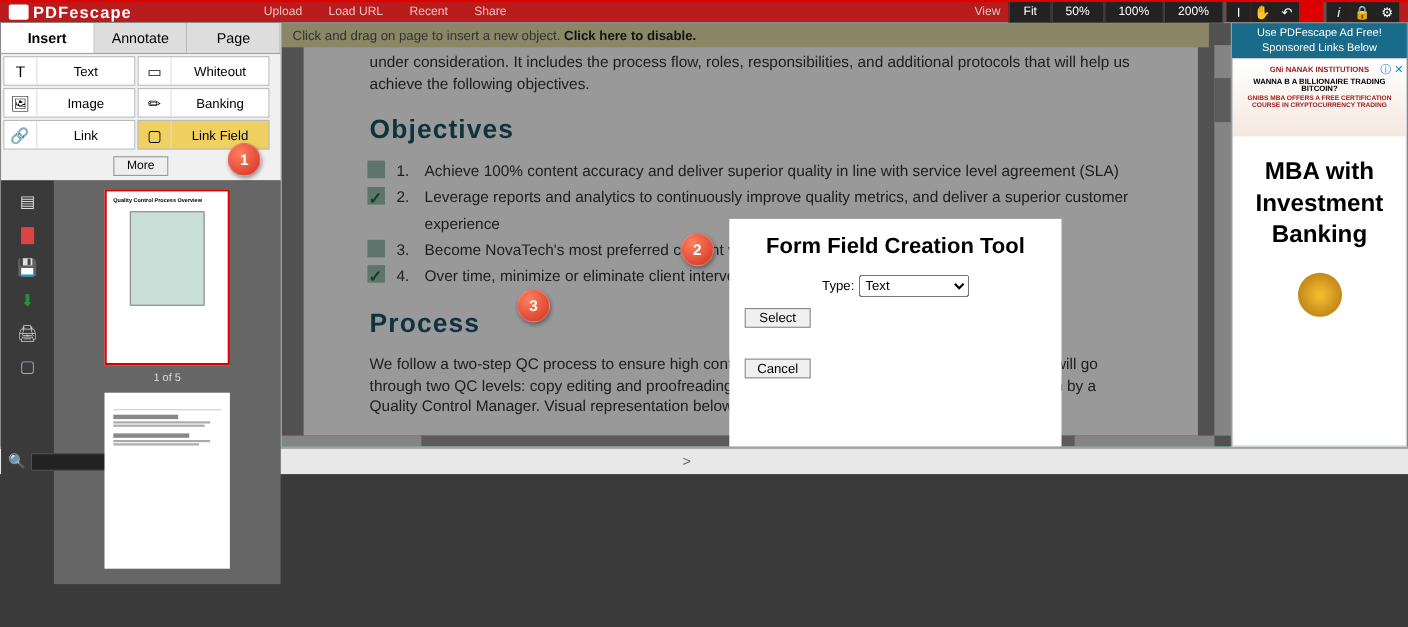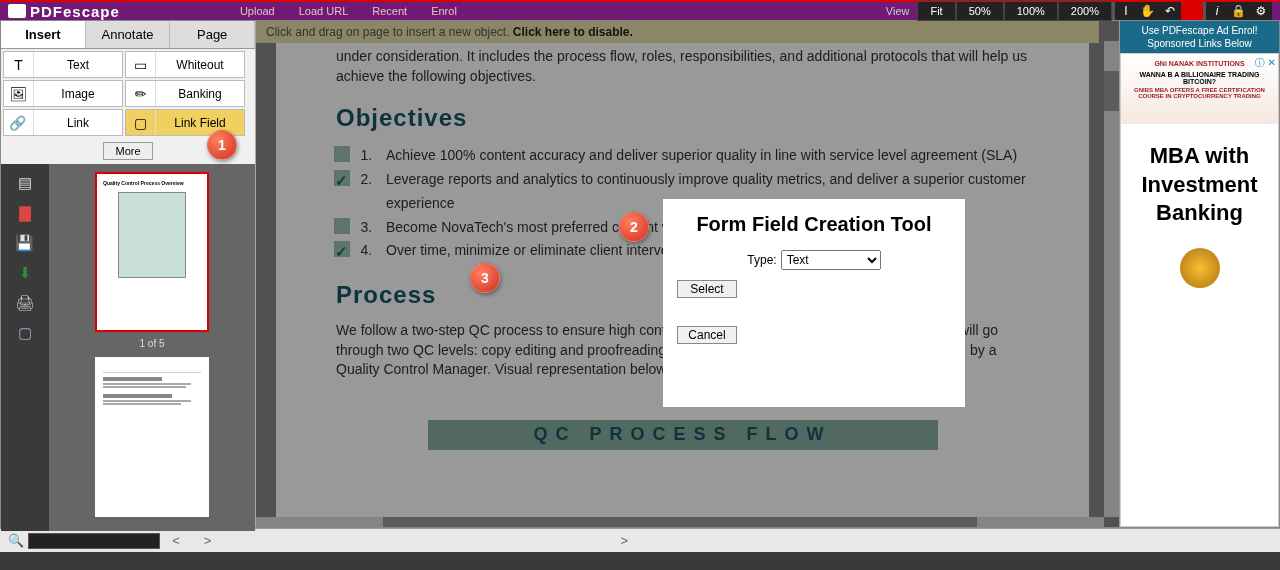--- a/index.html
+++ b/index.html
@@ -1,31 +1,31 @@
 <!DOCTYPE html>
 <html><head>
 <meta charset="utf-8">
 <style>
 * { margin: 0; padding: 0; box-sizing: border-box; }
 body { font-family: Arial, sans-serif; width: 1280px; height: 570px; overflow: hidden; background: #3a3a3a; position: relative; }
 
-.top-bar { height: 20px; background: #701a75; display: flex; align-items: center; padding: 0 8px; border-top: 2px solid #d00; }
+.top-bar { height: 20px; background: #b91c1c; display: flex; align-items: center; padding: 0 8px; border-top: 2px solid #d00; }
 .logo-area { display: flex; align-items: center; gap: 4px; }
 .logo-icon { width: 18px; height: 14px; background: #fff; border-radius: 2px; position: relative; }
 .logo-text { color: #fff; font-weight: bold; font-size: 15px; letter-spacing: 1px; }
 .top-menu { display: flex; gap: 24px; margin-left: 120px; }
 .top-menu span { color: #e8c0c0; font-size: 11px; cursor: pointer; }
 .view-bar { display: flex; align-items: center; margin-left: auto; gap: 0; }
 .view-label { color: #ccc; font-size: 11px; padding: 0 8px; }
 .zoom-btn { color: #fff; font-size: 11px; padding: 3px 12px; background: #222; border: 1px solid #444; cursor: pointer; }
 .icon-btn { width: 22px; height: 18px; background: #222; display: flex; align-items: center; justify-content: center; color: #fff; font-size: 12px; cursor: pointer; }
 .icon-btn.save-btn { background: #d00; }
 .divider { width: 3px; height: 18px; background: #555; }
 
-.main-area { display: flex; height: 508px; border: 1px solid #888; background: #5eead4; margin: 0; }
+.main-area { display: flex; height: 387px; border: 1px solid #888; background: #5eead4; margin: 0; }
 
 .left-panel { width: 255px; background: #f0f0f0; border-right: 1px solid #aaa; display: flex; flex-direction: column; }
 .tabs { display: flex; background: #ddd; border-bottom: 1px solid #999; }
 .tab { flex: 1; padding: 6px 0; text-align: center; font-size: 13px; background: #ddd; border-right: 1px solid #bbb; cursor: pointer; }
 .tab.active { background: #fff; font-weight: bold; }
 .tool-grid { display: flex; flex-wrap: wrap; padding: 2px; gap: 2px; }
 .tool-btn { width: 120px; height: 27px; background: #fff; border: 1px solid #bbb; display: flex; align-items: center; font-size: 12px; cursor: pointer; }
 .tool-btn.active { background: #f0d060; }
 .tool-btn .icn { width: 30px; height: 100%; display: flex; align-items: center; justify-content: center; font-size: 14px; border-right: 1px solid #ddd; }
 .tool-btn .lbl { flex: 1; text-align: center; }
@@ -90,21 +90,21 @@
 
 <div class="top-bar">
   <div class="logo-area">
     <div class="logo-icon"></div>
     <span class="logo-text">PDFescape</span>
   </div>
   <div class="top-menu">
     <span>Upload</span>
     <span>Load URL</span>
     <span>Recent</span>
-    <span>Enrol</span>
+    <span>Share</span>
   </div>
   <div class="view-bar">
     <span class="view-label">View</span>
     <span class="zoom-btn">Fit</span>
     <span class="zoom-btn">50%</span>
     <span class="zoom-btn">100%</span>
     <span class="zoom-btn">200%</span>
     <div class="divider"></div>
     <div class="icon-btn">I</div>
     <div class="icon-btn">✋</div>
@@ -219,21 +219,21 @@
     <div class="scrollbar-v">
         <div class="sbthumb"></div>
       </div>
     <div class="scrollbar-h">
         <div class="sbthumb"></div>
       </div>
   </div>
 
   <div class="right-ads">
     <div class="ad-head">
-      <div>Use PDFescape Ad Enrol!</div>
+      <div>Use PDFescape Ad Free!</div>
       <div>Sponsored Links Below</div>
     </div>
     <div class="ad-block">
       <div class="ad-top">
         <span class="adx">ⓘ ✕</span>
         <div style="font-size:7px;color:#a02020;font-weight:bold;margin-top:2px">GNi NANAK INSTITUTIONS</div>
         <div style="font-size:7px;font-weight:bold;margin-top:4px">WANNA B A BILLIONAIRE TRADING BITCOIN?</div>
         <div style="font-size:6px;color:#a02020;font-weight:bold;margin-top:2px">GNIBS MBA OFFERS A FREE CERTIFICATION COURSE IN CRYPTOCURRENCY TRADING</div>
       </div>
       <div class="ad-text-ctr">

